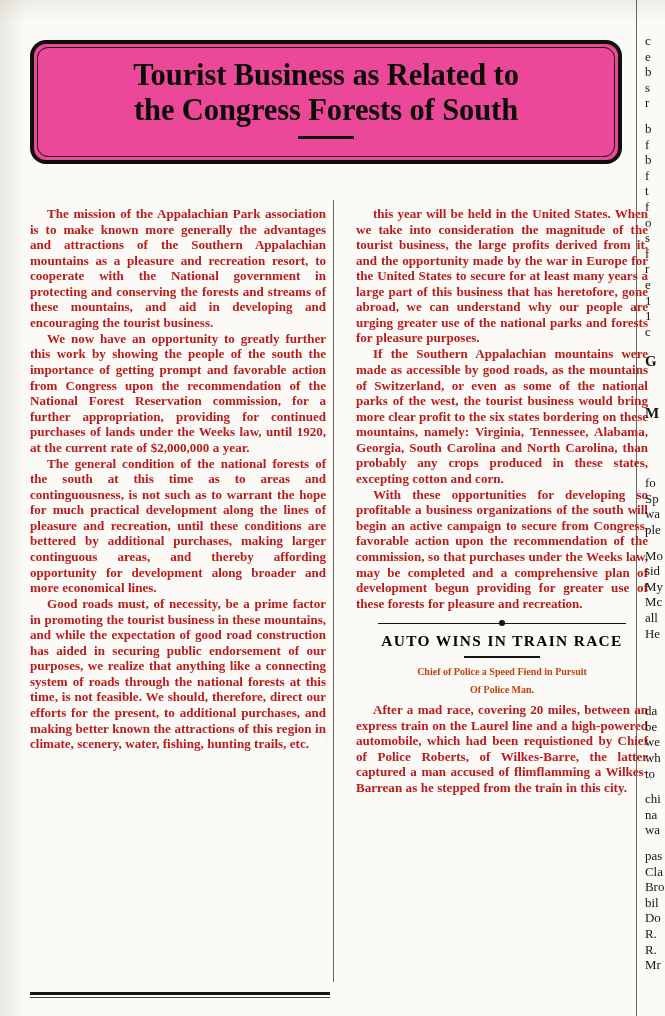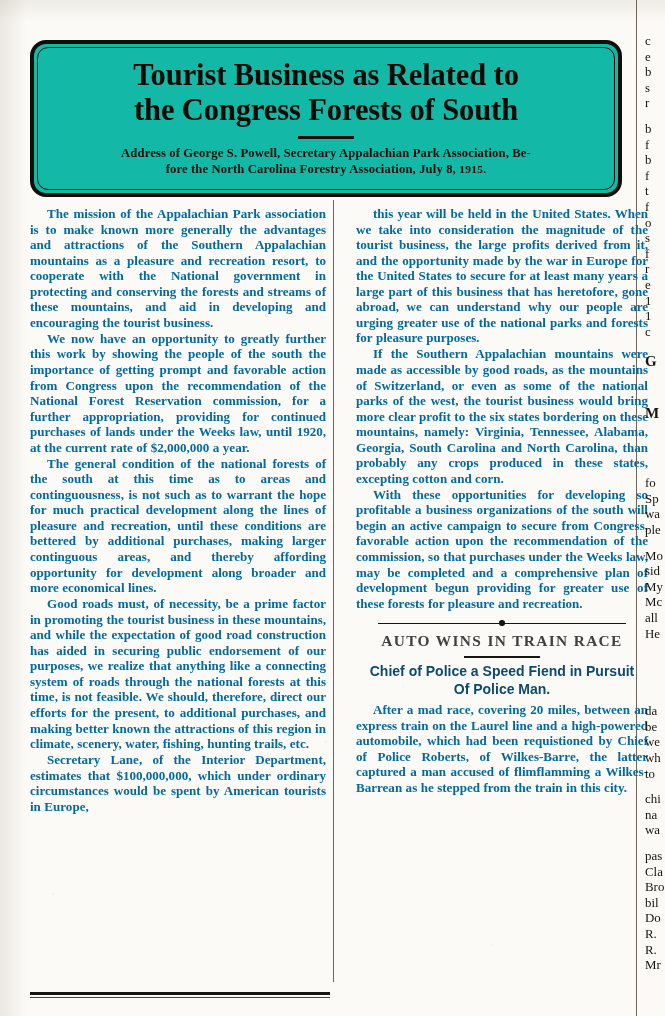--- a/index.html
+++ b/index.html
@@ -52,21 +52,21 @@
 
   
   .headline-box {
     position: absolute;
     left: 30px;
     top: 40px;
     width: 592px;
     border: 4px solid #100e0a;
     border-radius: 16px;
     box-sizing: border-box;
-    background: #14b8a6;
+    background: #ec4899;
     z-index: 4;
   }
   .headline-box-inner {
     border: 1.4px solid #100e0a;
     border-radius: 11px;
     margin: 3px;
     padding: 8px 14px 11px 14px;
     box-sizing: border-box;
   }
   .headline-main {
@@ -119,21 +119,21 @@
   .rule-a { left: 333px; height: 782px; }
   .rule-b { left: 636px; top: 0px; height: 1016px; }
 
   p.body {
     margin: 0 0 0.5px 0;
     font-family: "Liberation Serif", "DejaVu Serif", serif;
     font-size: 13.05px;
     line-height: 15.55px;
     text-align: justify;
     text-indent: 17px;
-    color: #0369a1;
+    color: #b91c1c;
     hyphens: manual;
     word-spacing: .2px;
   }
   p.body:first-child { text-indent: 17px; }
 
   
   .inky { font-weight: 600; }
 
   
   .ornament-rule {
@@ -158,36 +158,36 @@
     border-radius: 50%;
     background: #17150f;
   }
   .sub-headline {
     font-family: "Liberation Serif", "DejaVu Serif", serif;
     font-weight: 700;
     font-size: 15.4px;
     letter-spacing: 1.35px;
     text-align: center;
     margin: 1px 0 0 0;
-    color: #404040;
+    color: #000000;
   }
   .short-rule {
     width: 76px;
     height: 2px;
     background: #17150f;
     margin: 6px auto 5px auto;
   }
   .sub-deck {
-    font-family: Liberation Sans, sans-serif;
-    font-weight: 700;
-    font-size: 14px;
+    font-family: Liberation Serif, serif;
+    font-weight: 700;
+    font-size: 10px;
     line-height: 17.5px;
     text-align: center;
     margin: 0 0 4px 0;
-    color: #0c4a6e;
+    color: #c2410c;
   }
   .sub-deck .sd-line { display: block; }
   .dispatch {
     font-family: "Liberation Serif", "DejaVu Serif", serif;
     font-size: 13.2px;
     text-align: center;
     margin: 3px 0 5px 0;
     color: #17150f;
   }
 
@@ -235,36 +235,31 @@
 
 <div class="page">
 
   <div class="headline-box">
     <div class="headline-box-inner">
       <div class="headline-main">
         <span class="hl-line">Tourist Business as Related to</span>
         <span class="hl-line">the Congress Forests of South</span>
       </div>
       <div class="headline-rule"></div>
-      <div class="headline-sub">
-        <span class="hs-line">Address of George S. Powell, Secretary Appalachian Park Association, Be-</span>
-        <span class="hs-line"><span>fore the North Carolina Forestry Association, July 8, </span><span class="oldstyle-year">1915.</span></span>
-      </div>
     </div>
   </div>
 
   <div class="col-rule rule-a"></div>
   <div class="col-rule rule-b"></div>
 
   <div class="col col-left">
     <p class="body inky">The mission of the Appalachian Park association is to make known more generally the advantages and attractions of the Southern Appalachian mountains as a pleasure and recreation resort, to cooperate with the National government in protecting and conserving the forests and streams of these mountains, and aid in developing and encouraging the tourist business.</p>
     <p class="body inky">We now have an opportunity to greatly further this work by showing the people of the south the importance of getting prompt and favorable action from Congress upon the recommendation of the National Forest Reservation commission, for a further appropriation, providing for continued purchases of lands under the Weeks law, until 1920, at the current rate of $2,000,000 a year.</p>
     <p class="body inky">The general condition of the national forests of the south at this time as to areas and continguousness, is not such as to warrant the hope for much practical development along the lines of pleasure and recreation, until these conditions are bettered by additional purchases, making larger continguous areas, and thereby affording opportunity for development along broader and more economical lines.</p>
     <p class="body inky">Good roads must, of necessity, be a prime factor in promoting the tourist business in these mountains, and while the expectation of good road construction has aided in securing public endorsement of our purposes, we realize that anything like a connecting system of roads through the national forests at this time, is not feasible. We should, therefore, direct our efforts for the present, to additional purchases, and making better known the attractions of this region in climate, scenery, water, fishing, hunting trails, etc.</p>
-    <p class="body inky">Secretary Lane, of the Interior Department, estimates that $100,000,000, which under ordinary circumstances would be spent by American tourists in Europe,</p>
   </div>
 
   <div class="col col-mid">
     <p class="body inky">this year will be held in the United States. When we take into consideration the magnitude of the tourist business, the large profits derived from it, and the opportunity made by the war in Europe for the United States to secure for at least many years a large part of this business that has heretofore, gone abroad, we can understand why our people are urging greater use of the national parks and forests for pleasure purposes.</p>
     <p class="body inky">If the Southern Appalachian mountains were made as accessible by good roads, as the mountains of Switzerland, or even as some of the national parks of the west, the tourist business would bring more clear profit to the six states bordering on these mountains, namely: Virginia, Tennessee, Alabama, Georgia, South Carolina and North Carolina, than probably any crops produced in these states, excepting cotton and corn.</p>
     <p class="body inky">With these opportunities for developing so profitable a business organizations of the south will begin an active campaign to secure from Congress, favorable action upon the recommendation of the commission, so that purchases under the Weeks law, may be completed and a comprehensive plan of development begun providing for greater use of these forests for pleasure and recreation.</p>
 
     <div class="ornament-rule"></div>
 
     <h2 class="sub-headline">AUTO WINS IN TRAIN RACE</h2>

